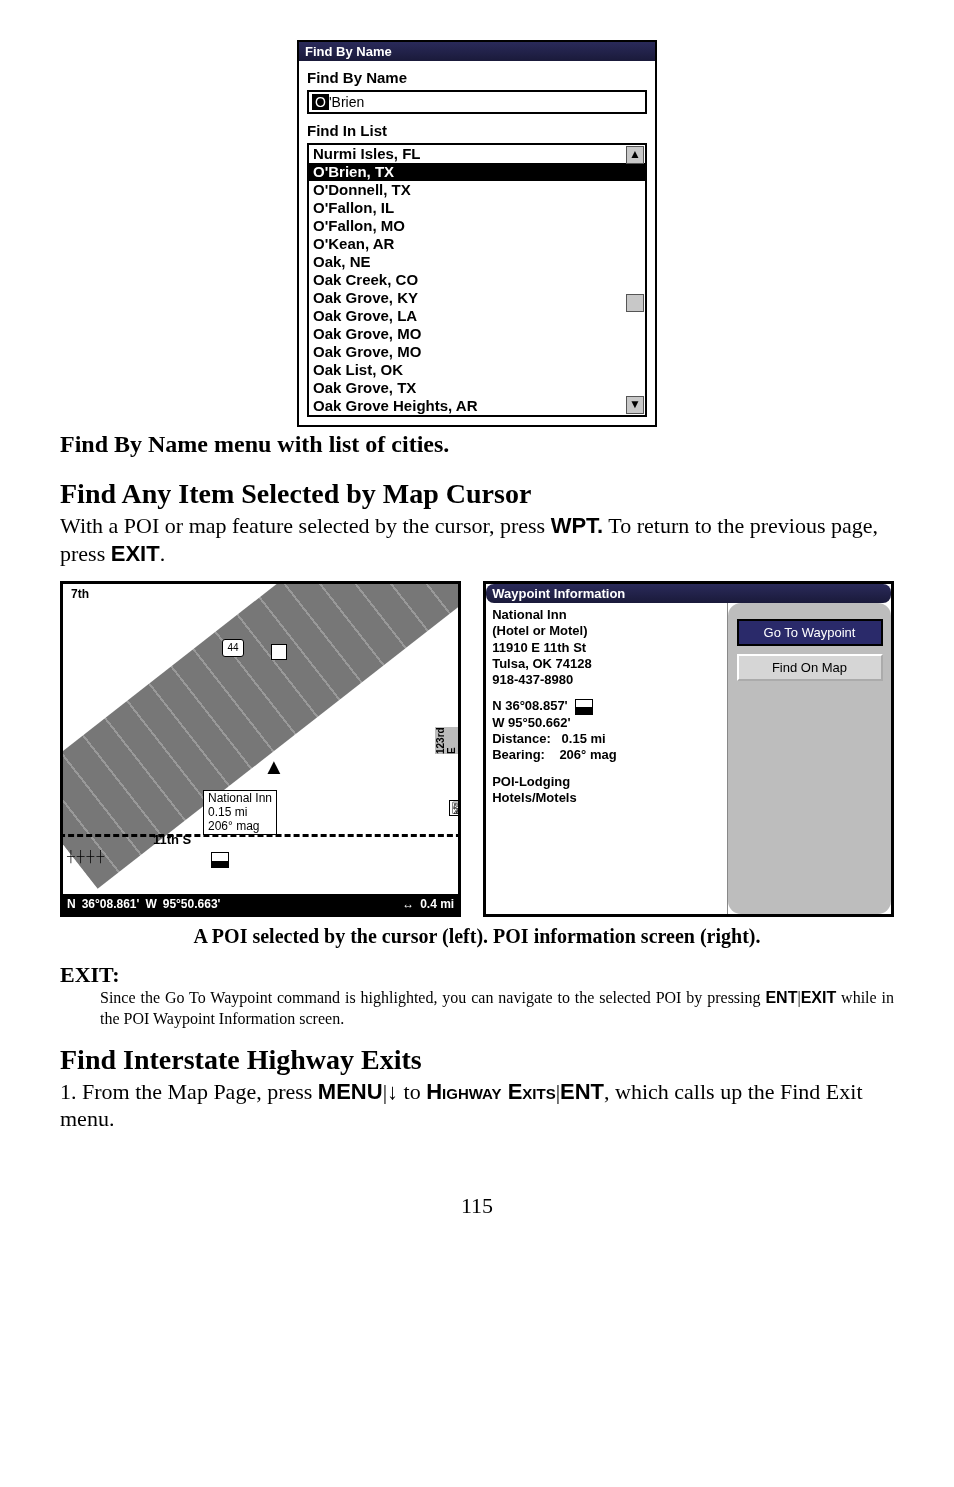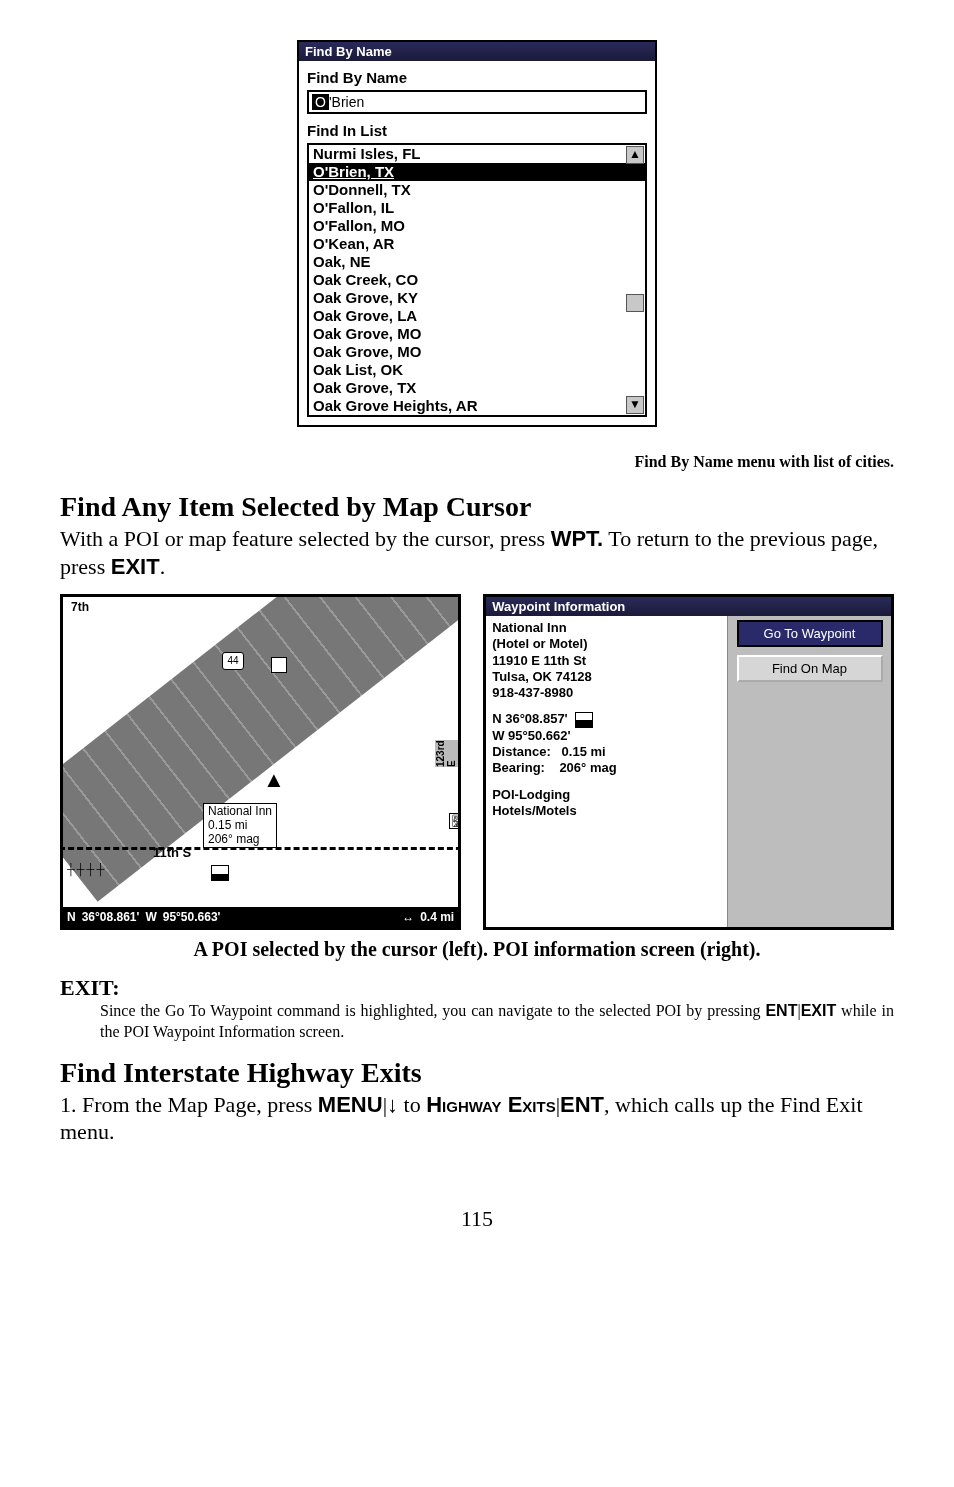--- a/index.html
+++ b/index.html
@@ -41,38 +41,38 @@
     background: #000; color: #fff; padding: 0 3px;
   }
   .list-box {
     border: 2px solid #000;
     width: 340px;
     box-sizing: border-box;
     font: bold 15px Arial, sans-serif;
     position: relative;
   }
   .list-row { padding: 0 18px 0 4px; line-height: 18px; }
-  .list-row.hl { background: #000; color: #fff; text-decoration: underline; }
+  .list-row.hl { background: #000; color: #fff; }
   .scroll-arrow {
     position: absolute; right: 1px; width: 16px; height: 16px;
     background: #c8c8c8; border: 1px solid #555; font: 12px/14px Arial;
     text-align: center; color: #000;
   }
   .scroll-up { top: 1px; }
   .scroll-down { bottom: 1px; }
   .scroll-thumb {
     position: absolute; right: 1px; width: 16px; height: 16px;
     background: #c8c8c8; border: 1px solid #555;
     top: 55%;
   }
   .caption {
-    text-align: right;
+    text-align: left;
     font-weight: bold;
-    font-size: 16px;
-    margin: 26px 0 20px 0;
+    font-size: 24px;
+    margin: 4px 0 20px 0;
   }
   h2.section {
     font-size: 28px;
     font-weight: bold;
     margin: 14px 0 2px 0;
   }
   p.body {
     font-size: 22px;
     line-height: 1.25;
     margin: 2px 0 14px 0;
@@ -119,25 +119,25 @@
   }
   .map-screen .coords span { white-space: nowrap; }
   .map-screen .coords .sp { flex: 1; }
   .wp-screen {
     border: 3px solid #000; width: 420px; height: 330px;
     background: #fff; font: 13px Arial, sans-serif; color:#000;
     display: flex; flex-direction: column;
   }
   .wp-screen .wtitle {
     background: linear-gradient(#2a2a5a,#1a1a3a);
-    color: #fff; font: bold 13px Arial; padding: 2px 6px;
+    color: #fff; font: bold 13px Arial; padding: 2px 6px; border-radius: 8px;
   }
   .wp-body { display:flex; flex:1; }
   .wp-left { flex:1; padding: 4px 6px; border-right: 1px solid #888; font-weight:bold; line-height:1.25; }
-  .wp-right { width: 155px; padding: 4px 4px; background:#bdbdbd; display:flex; flex-direction:column; gap:8px; align-items:center; }
+  .wp-right { width: 155px; padding: 16px 4px; background:#bdbdbd; display:flex; flex-direction:column; gap:8px; align-items:center;border-radius:13px; }
   .wp-btn { width: 142px; text-align:center; background:#d6d6d6; border:2px outset #fff; font:13px Arial; padding:4px 0; }
   .wp-btn.hl { background:#2a2a6a; color:#fff; border:2px solid #000; }
   .poi-icon {
     display:inline-block; width:16px; height:14px; border:1.5px solid #000;
     background: linear-gradient(#fff 50%, #000 50%); vertical-align: middle;
   }
   .note { font-size: 22px; font-weight: bold; margin: 14px 0 0 0; }
   .note-body { font-size: 16px; line-height:1.3; margin: 0 0 14px 40px; text-align: justify; }
   .caption2 { text-align:center; font-weight:bold; font-size:20px; margin: 8px 0 6px 0; }
   .pagenum { text-align:center; font-size:22px; margin-top:60px; }

